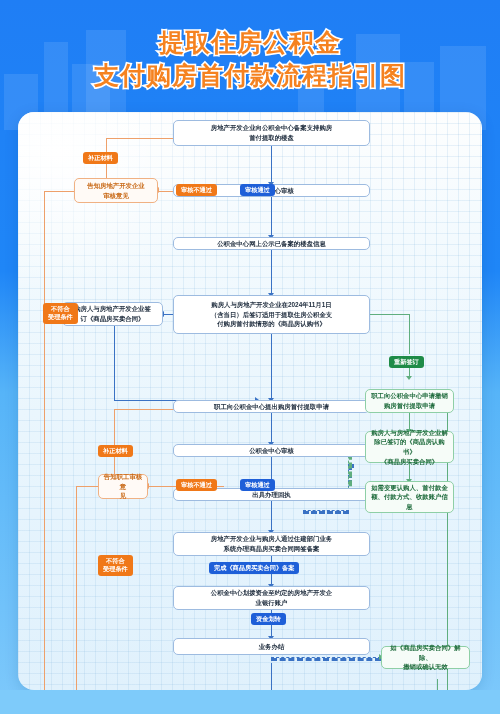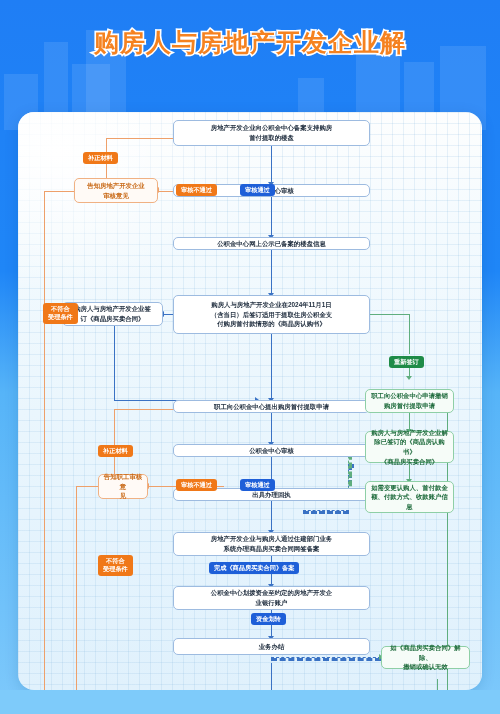--- a/index.html
+++ b/index.html
@@ -138,21 +138,22 @@
     <div class="bld" style="left:44px; width:24px;  height:88px;"></div>
     <div class="bld" style="left:72px; width:38px;  height:66px;"></div>
     <div class="bld" style="left:86px; width:40px;  height:100px;"></div>
     <div class="bld" style="left:298px;width:26px;  height:52px;"></div>
     <div class="bld" style="left:356px;width:44px;  height:96px;"></div>
     <div class="bld" style="left:404px;width:30px;  height:68px;"></div>
     <div class="bld" style="left:440px;width:46px;  height:84px;"></div>
   </div>
 
   <div class="title-wrap">
-    <div class="title-line">购房人与房地产开发企业解</div>
+    <div class="title-line">提取住房公积金</div>
+    <div class="title-line">支付购房首付款流程指引图</div>
   </div>
 
   <div class="card">
     <div class="grid"></div>
     <div class="card-glow"></div>
 
     <div class="fc">
 
       <div class="ln v blue-l" style="left:253px; top:34px; height:38px;"></div>
       <div class="arw down b" style="left:250px; top:70px;"></div>

